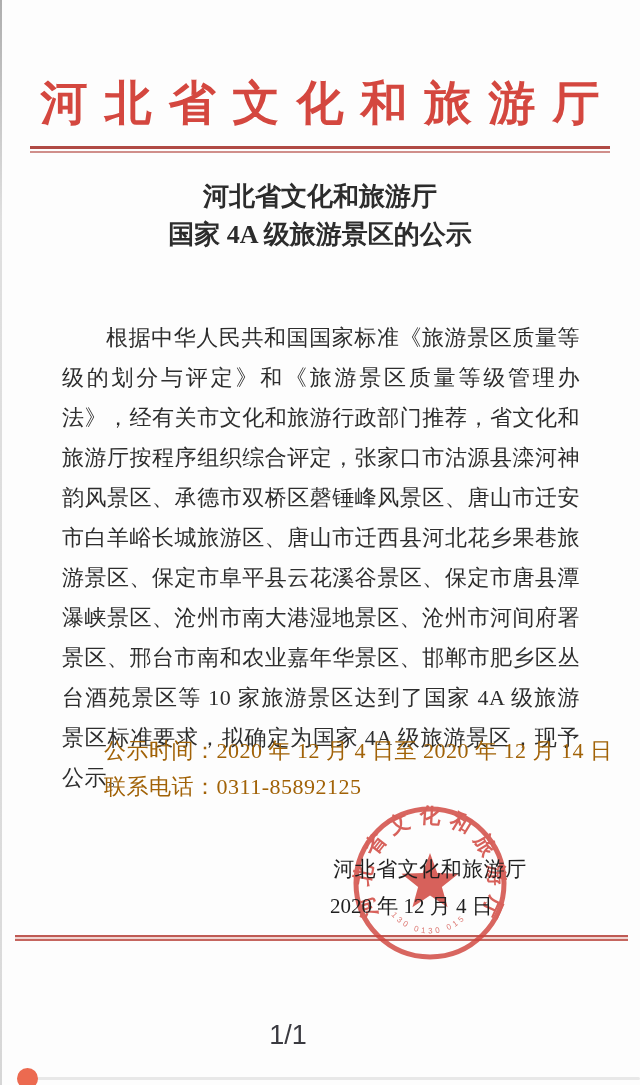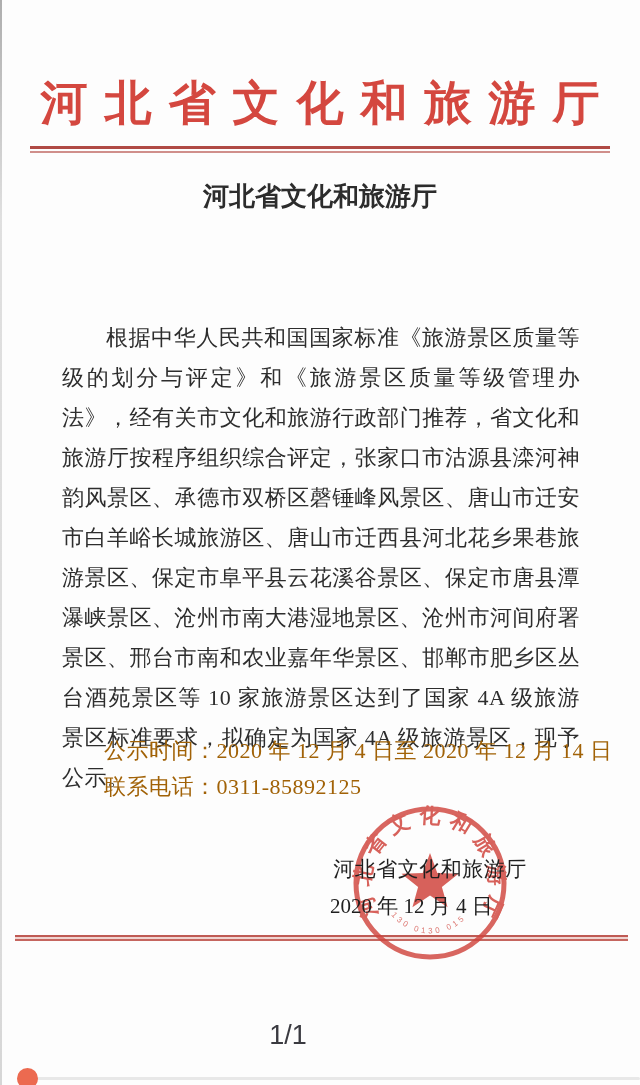--- a/index.html
+++ b/index.html
@@ -85,20 +85,21 @@
   <div class="letterhead">河北省文化和旅游厅</div>
 
   <div class="head-rule">
     <div class="thick"></div>
     <div class="gap"></div>
     <div class="thin"></div>
   </div>
 
   <div class="doc-title">
     <div>河北省文化和旅游厅</div>
+    <div>国家 4A 级旅游景区的公示</div>
   </div>
 
   <div class="body-text">根据中华人民共和国国家标准《旅游景区质量等级的划分与评定》和《旅游景区质量等级管理办法》，经有关市文化和旅游行政部门推荐，省文化和旅游厅按程序组织综合评定，张家口市沽源县滦河神韵风景区、承德市双桥区磬锤峰风景区、唐山市迁安市白羊峪长城旅游区、唐山市迁西县河北花乡果巷旅游景区、保定市阜平县云花溪谷景区、保定市唐县潭瀑峡景区、沧州市南大港湿地景区、沧州市河间府署景区、邢台市南和农业嘉年华景区、邯郸市肥乡区丛台酒苑景区等 10 家旅游景区达到了国家 4A 级旅游景区标准要求，拟确定为国家 4A 级旅游景区，现予公示。</div>
 
   <div class="info-line notice-period">公示时间：2020 年 12 月 4 日至 2020 年 12 月 14 日</div>
   <div class="info-line contact-phone">联系电话：0311-85892125</div>
 
   <svg class="seal" viewBox="0 0 160 160">
     <circle cx="80" cy="80" r="74" fill="none" stroke="#d0453e" stroke-width="5"></circle>
     <polygon fill="#cf4038" points="80,50 87.3,69.9 108.5,70.7 91.9,83.9 97.6,104.3 80,92.5 62.4,104.3 68.1,83.9 51.5,70.7 72.7,69.9"></polygon>

